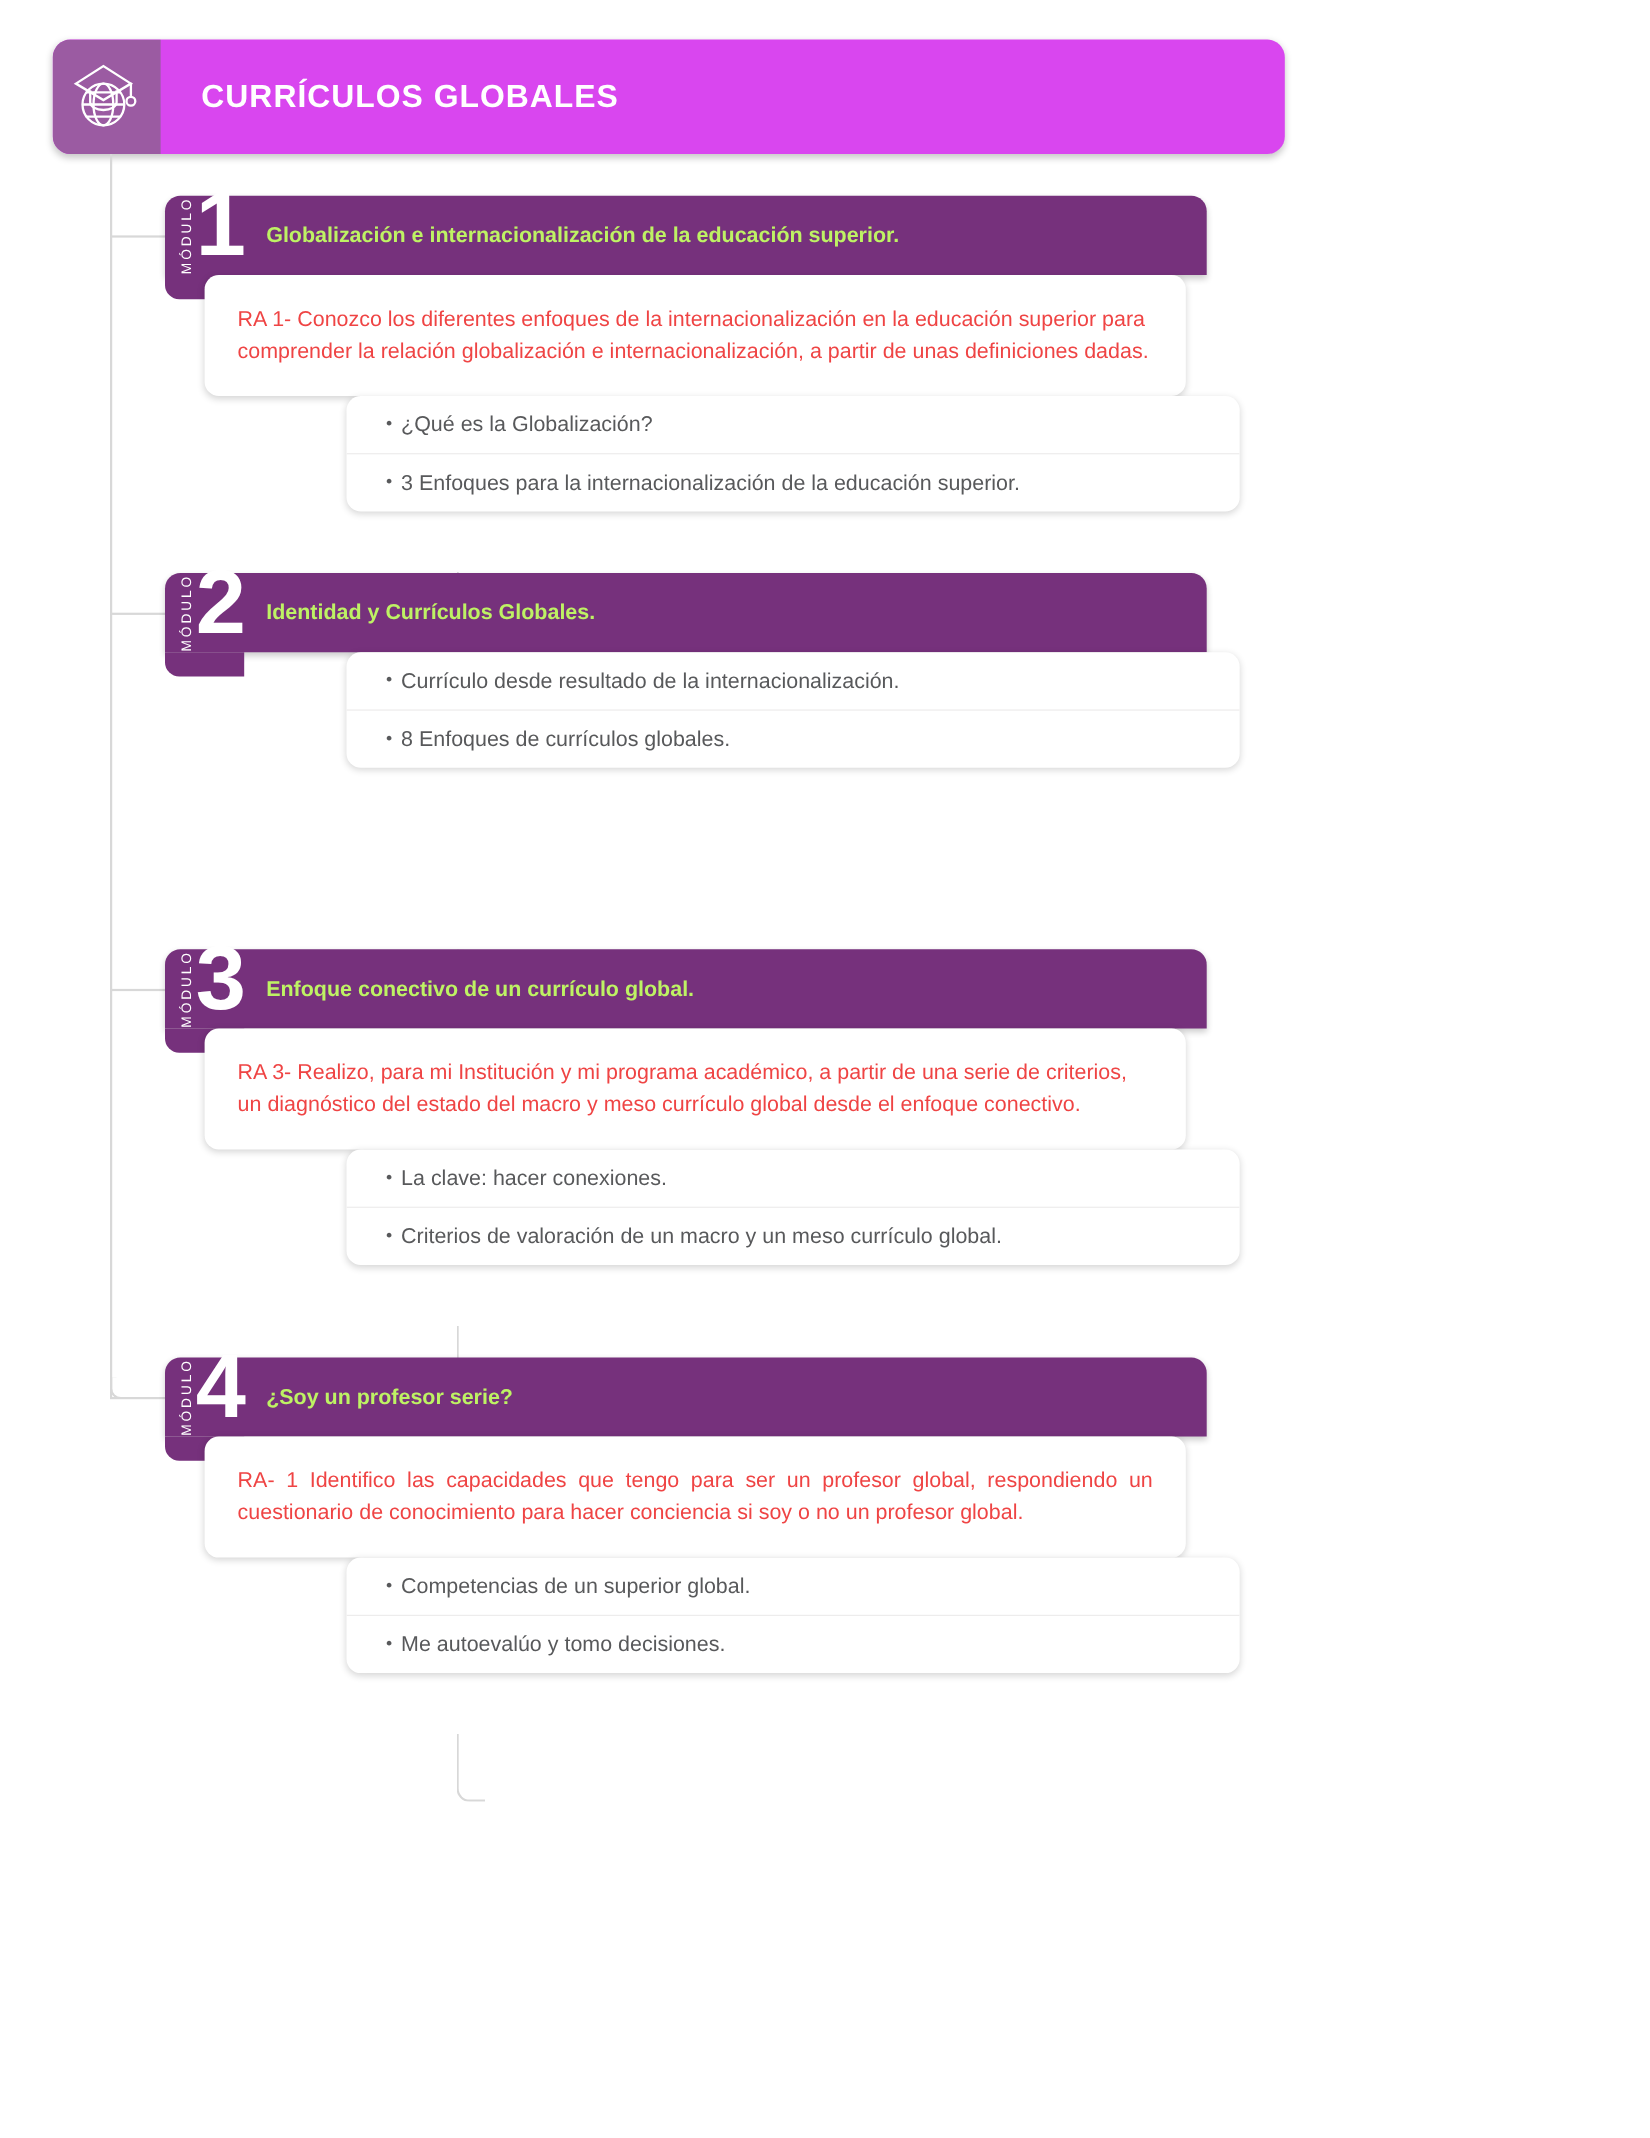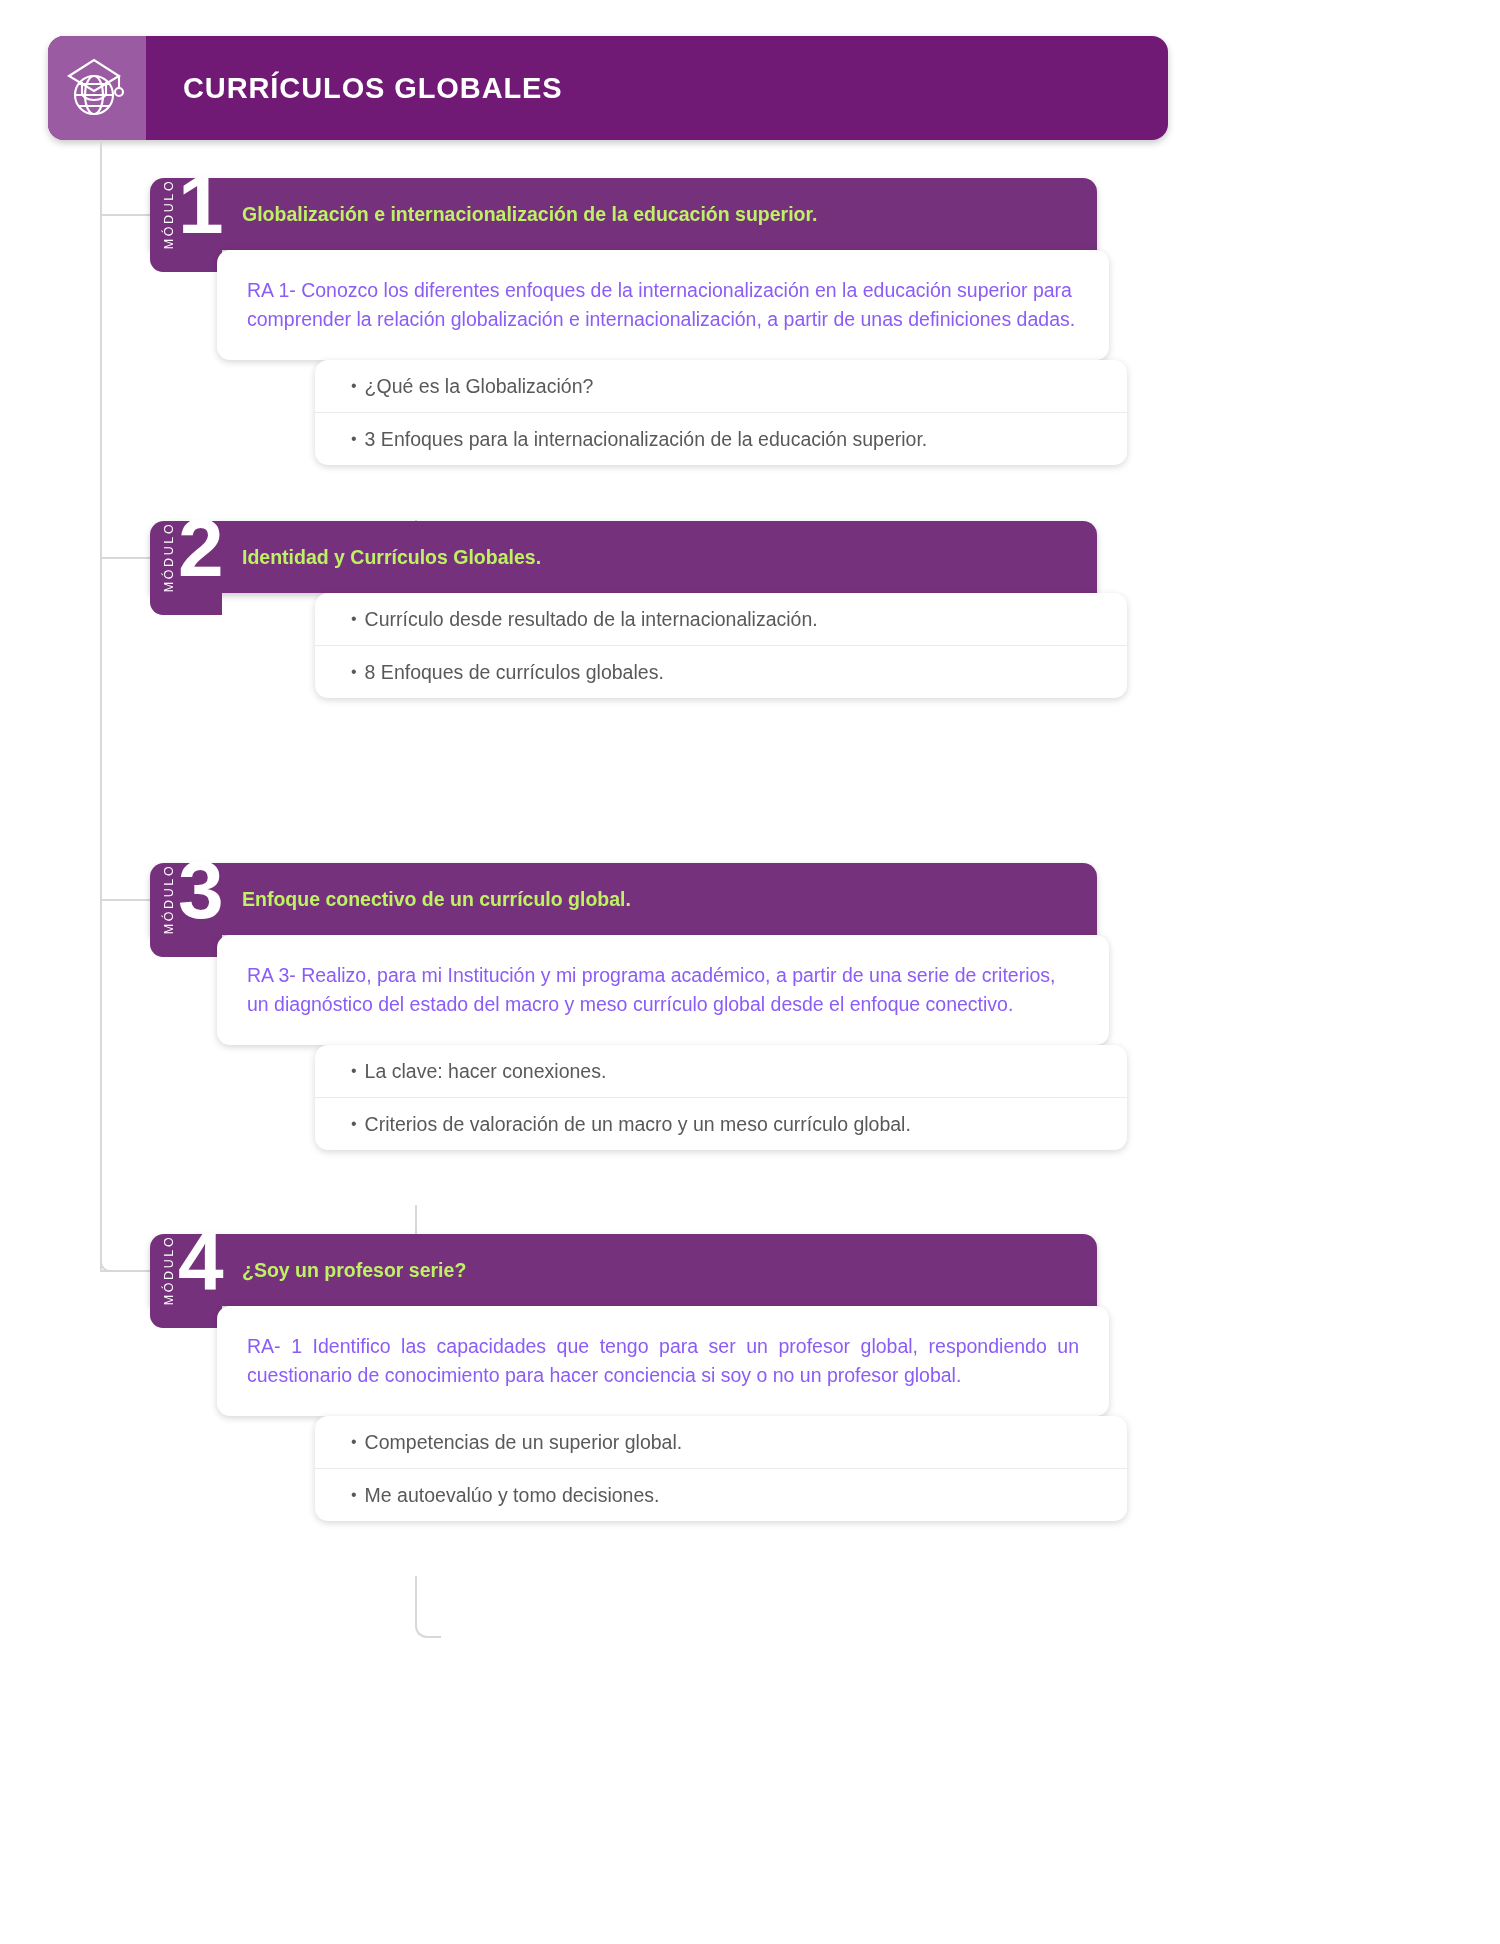--- a/index.html
+++ b/index.html
@@ -7,21 +7,21 @@
     width:1500px;height:1944px;
     background:#ffffff;
     font-family:"Liberation Sans", sans-serif;
     position:relative;
     overflow:hidden;
   }
 
   
   .header{
     position:absolute; left:48px; top:36px; width:1120px; height:104px;
-    background:#701a75;
+    background:#d946ef;
     border-radius:16px;
     display:flex; align-items:center;
     box-shadow:0 3px 7px rgba(0,0,0,0.22);
     overflow:hidden;
   }
   .header-icon-box{
     width:98px; height:104px; flex:0 0 98px;
     background:#9b5ba2;
     display:flex; align-items:center; justify-content:center;
   }
@@ -98,28 +98,28 @@
   .mod-title{
     padding-left:92px;
     color:#bef264;
     font-size:19.5px;
     font-weight:bold;
   }
 
   
   .ra-card{
     position:relative;
-    margin-left:67px;
+    margin-left:36px;
     width:892px;
     background:#ffffff;
     border-radius:13px;
     box-shadow:0 2px 7px rgba(0,0,0,0.17);
     padding:26px 30px 26px 30px;
     box-sizing:border-box;
-    color:#8b5cf6;
+    color:#ef4444;
     font-size:19.5px;
     line-height:29px;
   }
   .ra-card.justify{ text-align:justify; }
 
   
   .bullet-connector{
     position:absolute;
     width:24px;
     border-left:2px solid #d8d8d8;

